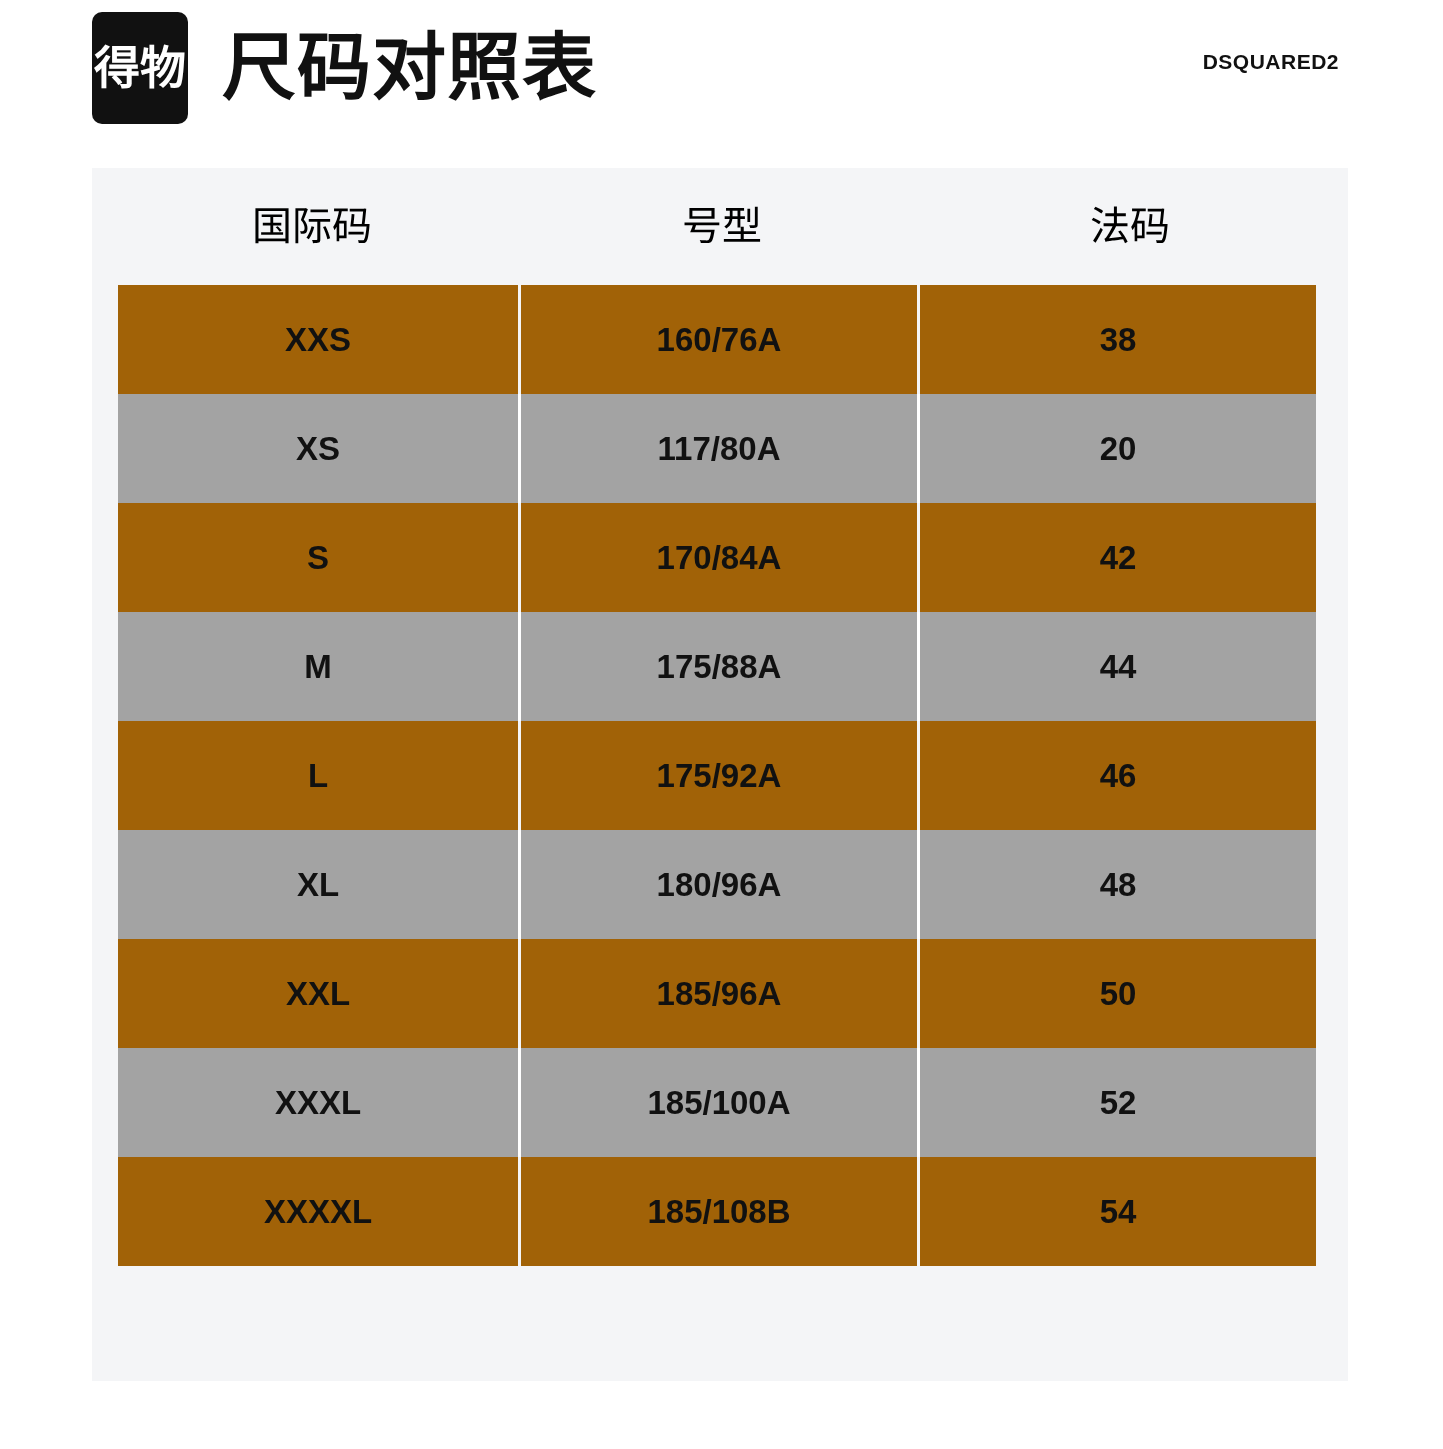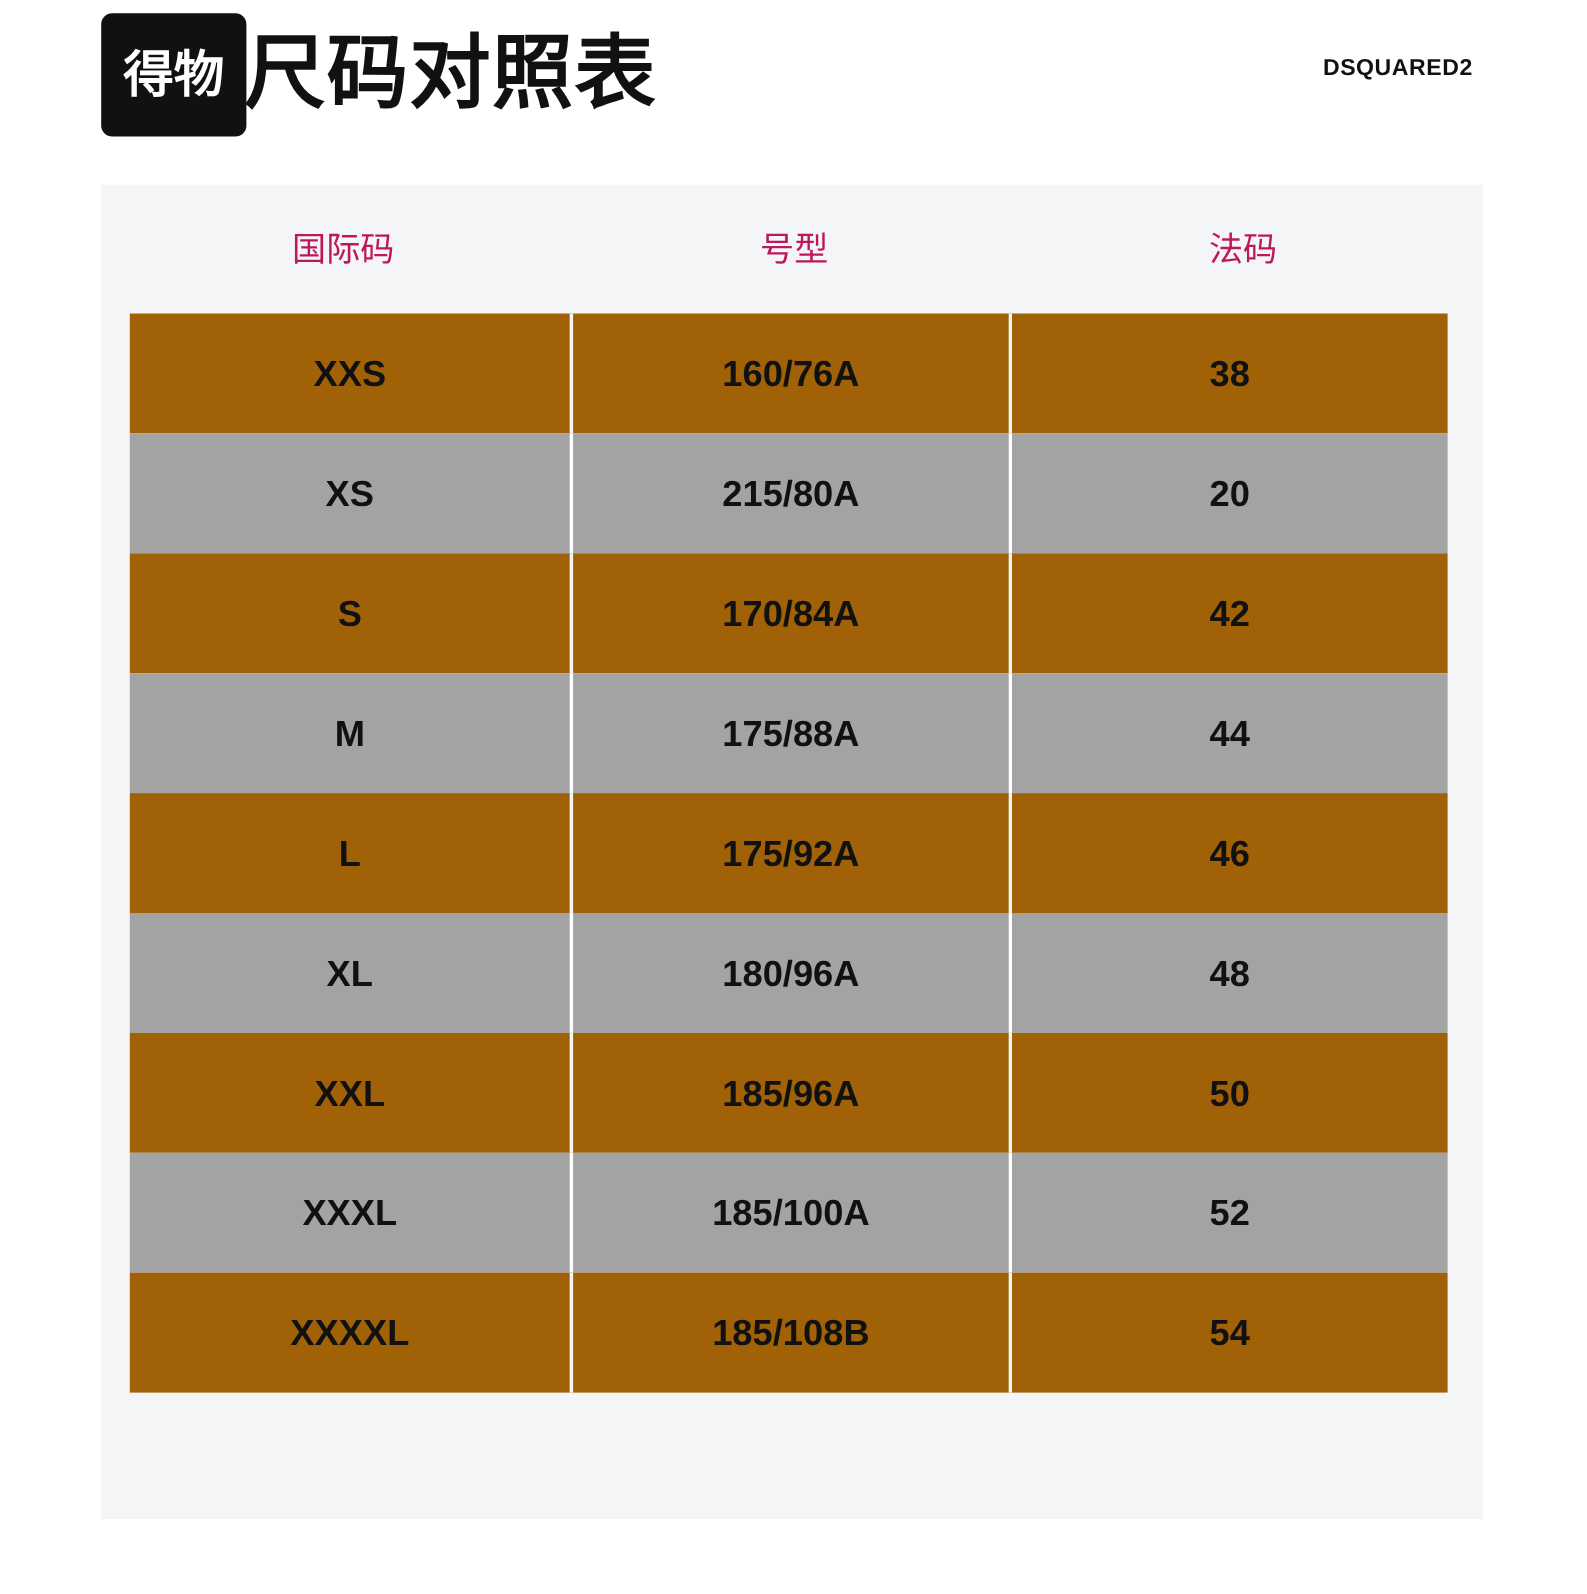--- a/index.html
+++ b/index.html
@@ -29,21 +29,21 @@
     left: 0;
     width: 1443px;
     height: 168px;
     display: flex;
     align-items: center;
   }
   .logo-badge {
     position: absolute;
     left: 92px;
     top: 12px;
-    width: 132px;
+    width: 96px;
     height: 112px;
     background: #111111;
     border-radius: 10px;
     display: flex;
     align-items: center;
     justify-content: center;
   }
   .logo-badge .logo-text {
     color: #ffffff;
     font-size: 46px;
@@ -86,22 +86,22 @@
   .head-row {
     position: absolute;
     left: 92px;
     top: 168px;
     width: 1256px;
     height: 110px;
     display: flex;
     align-items: center;
   }
   .head-cell {
-    font-size: 31px;
-    color: #be185d;
+    font-size: 40px;
+    color: #000000;
     text-align: center;
     font-family: "DejaVu Sans", sans-serif;
     font-weight: normal;
   }
   .hc1 { width: 440px; }
   .hc2 { width: 380px; }
   .hc3 { width: 436px; }
 
   .body-grid {
     position: absolute;
@@ -153,21 +153,21 @@
   <div class="body-grid">
 
     <div class="row odd">
       <div class="cell c1">XXS</div>
       <div class="cell c2">160/76A</div>
       <div class="cell c3">38</div>
     </div>
 
     <div class="row even">
       <div class="cell c1">XS</div>
-      <div class="cell c2">215/80A</div>
+      <div class="cell c2">117/80A</div>
       <div class="cell c3">20</div>
     </div>
 
     <div class="row odd">
       <div class="cell c1">S</div>
       <div class="cell c2">170/84A</div>
       <div class="cell c3">42</div>
     </div>
 
     <div class="row even">

